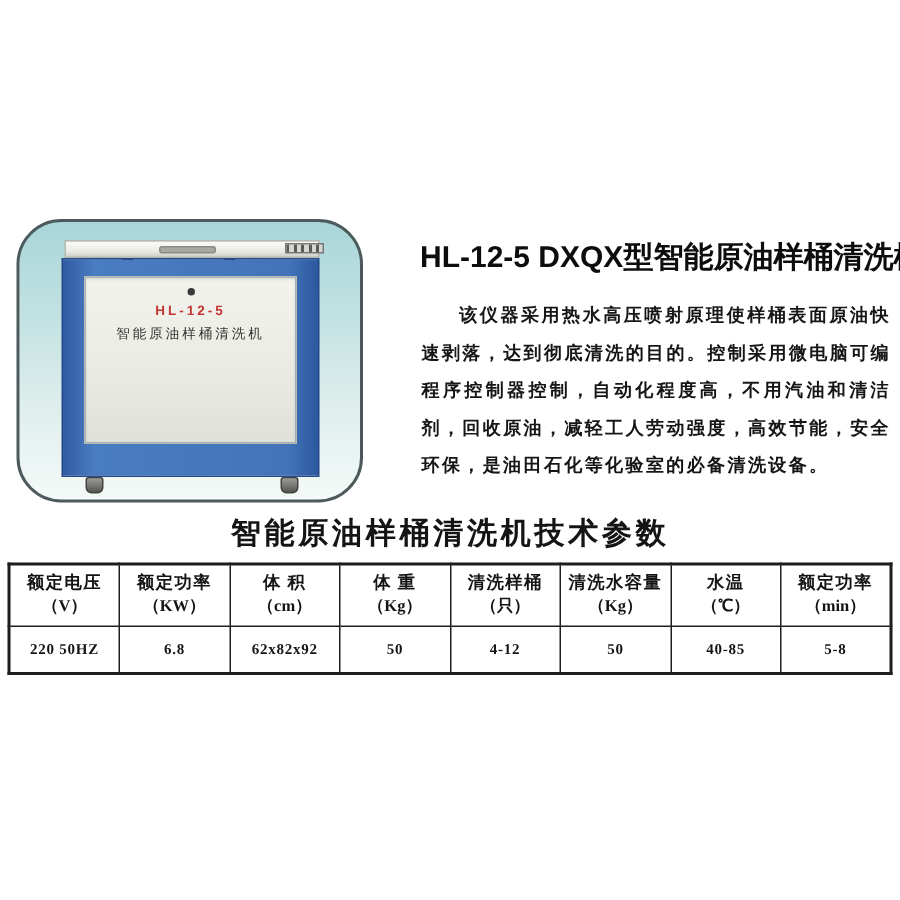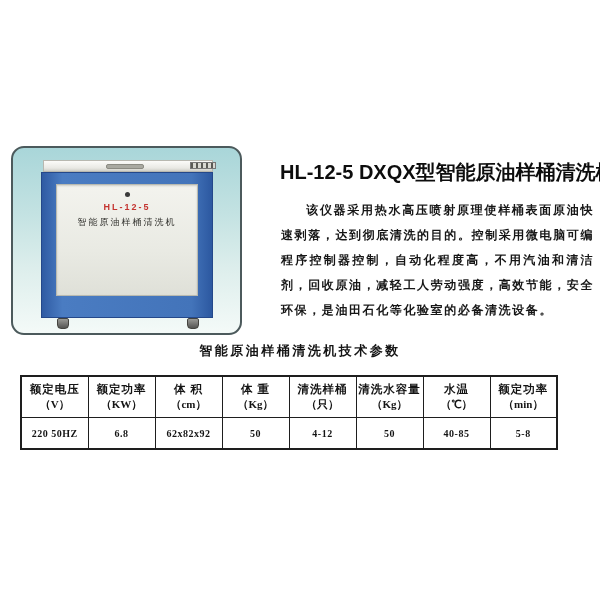--- a/index.html
+++ b/index.html
@@ -17,21 +17,21 @@
   }
 
   
   .photo {
     position: absolute;
     left: 11px;
     top: 146px;
     width: 231px;
     height: 189px;
     border: 2px solid #4c5a5c;
-    border-radius: 13px;
+    border-radius: 30px;
     background: linear-gradient(180deg, #a9d6d9 0%, #c3e2e2 35%, #ddeeec 65%, #f4faf8 100%);
     box-sizing: border-box;
     overflow: hidden;
     padding-left: 44px;
   }
   .machine {
     position: absolute;
     left: 28px;
     top: 12px;
     width: 170px;
@@ -176,31 +176,31 @@
     text-indent: 2.1em;
   }
 
   
   .spec-table-title {
     position: absolute;
     left: 0;
     top: 342px;
     width: 600px;
     margin: 0;
-    font-size: 13px;
+    font-size: 20px;
     font-weight: bold;
     letter-spacing: 2.5px;
     text-align: center;
     color: #141414;
   }
   .spec-table-wrap {
     position: absolute;
-    left: 20px;
+    left: 5px;
     top: 375px;
-    width: 538px;
+    width: 590px;
   }
   table.spec {
     width: 100%;
     border-collapse: collapse;
     border: 2px solid #1e1e1e;
     table-layout: fixed;
   }
   table.spec th, table.spec td {
     border: 1.5px solid #1e1e1e;
     text-align: center;

